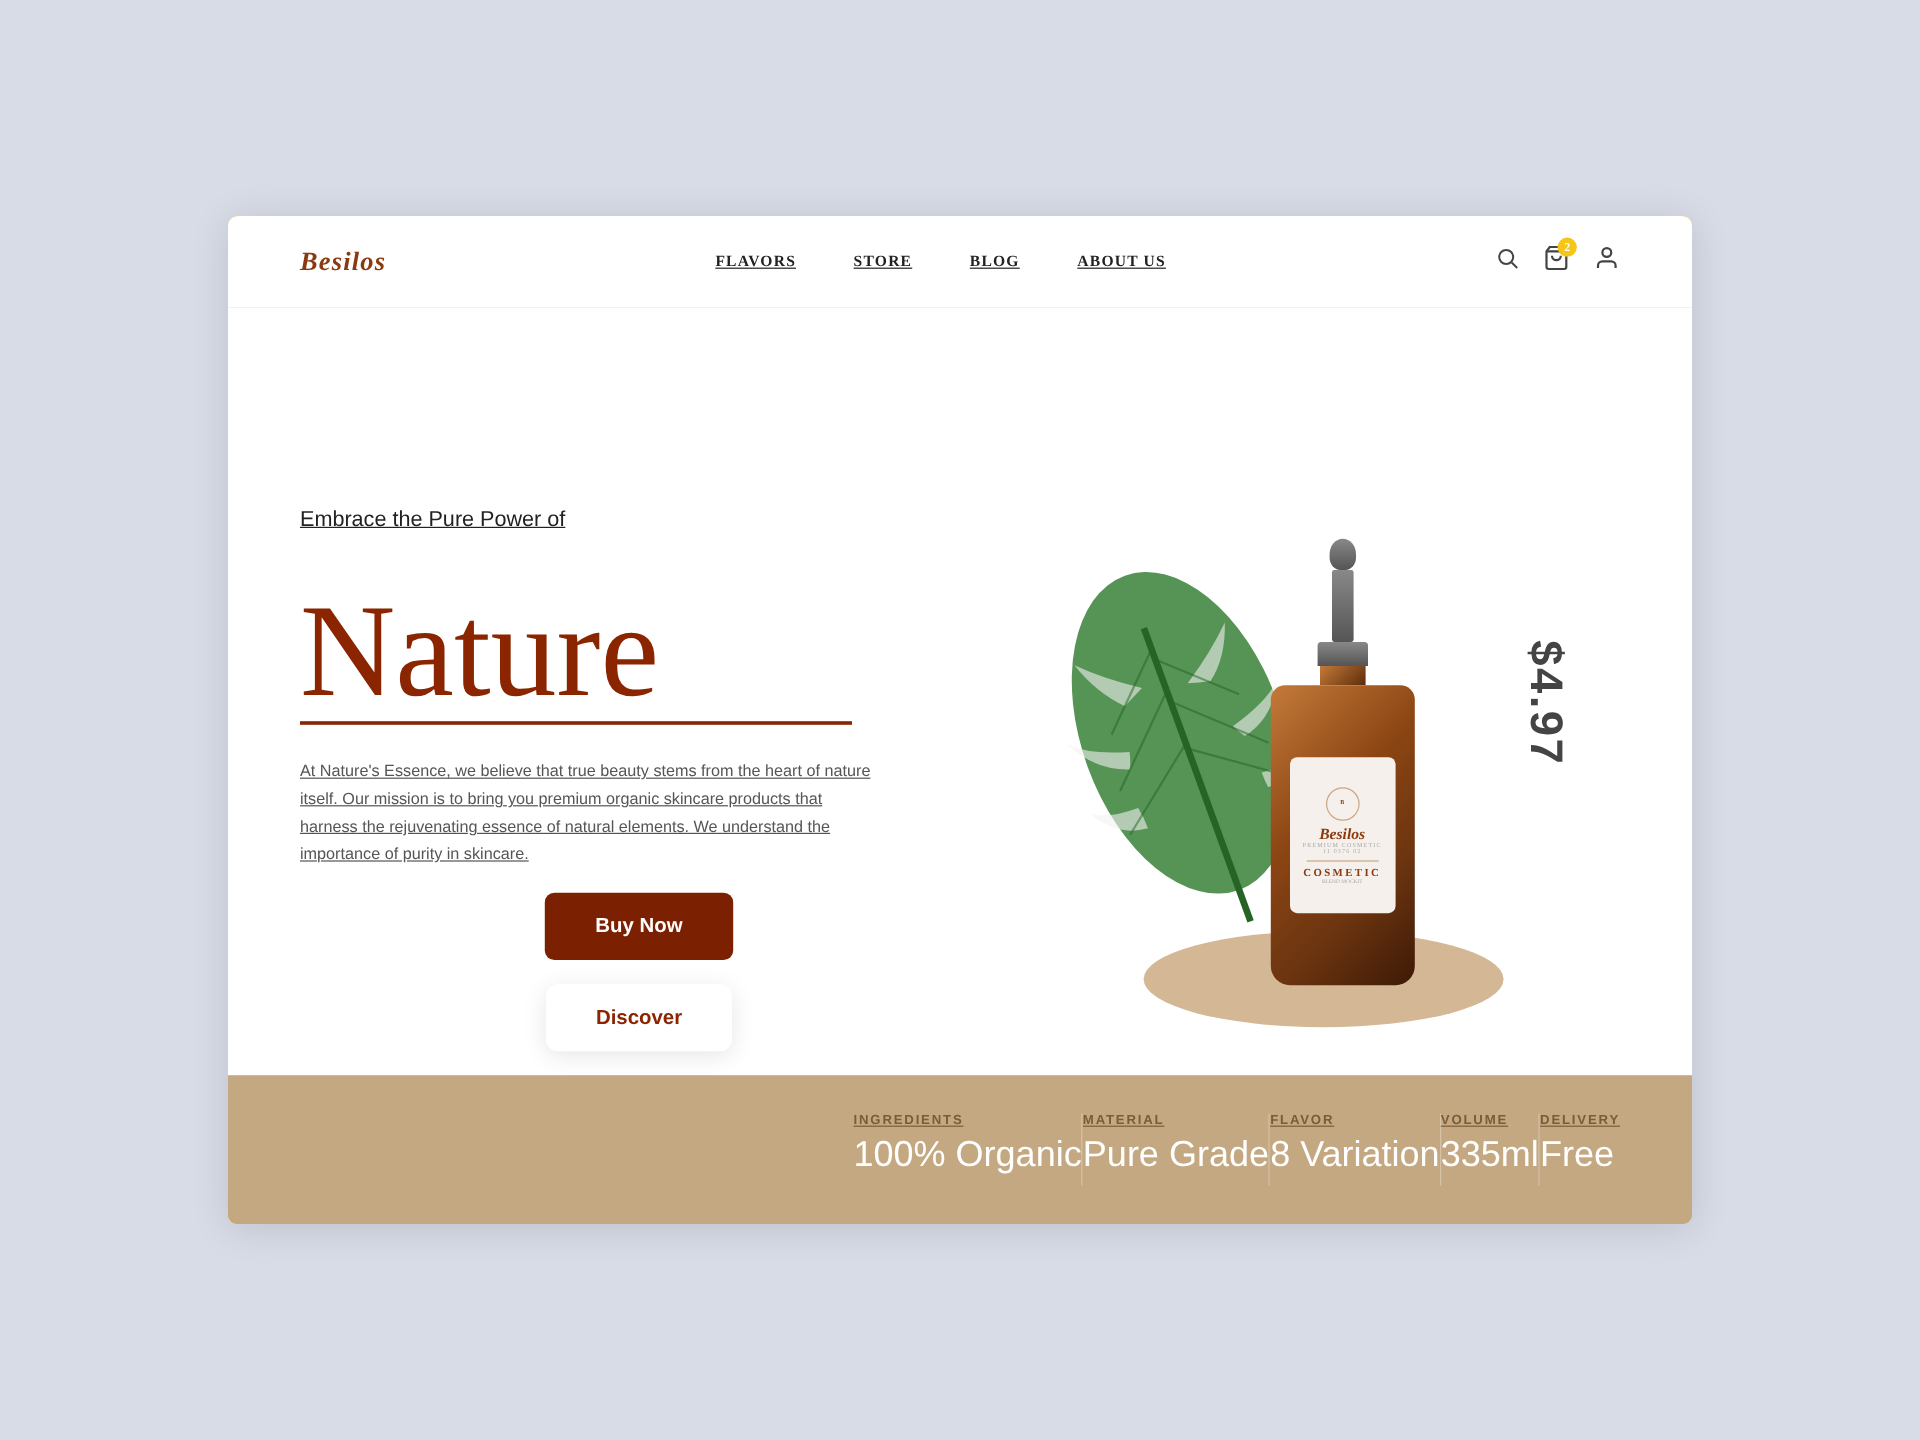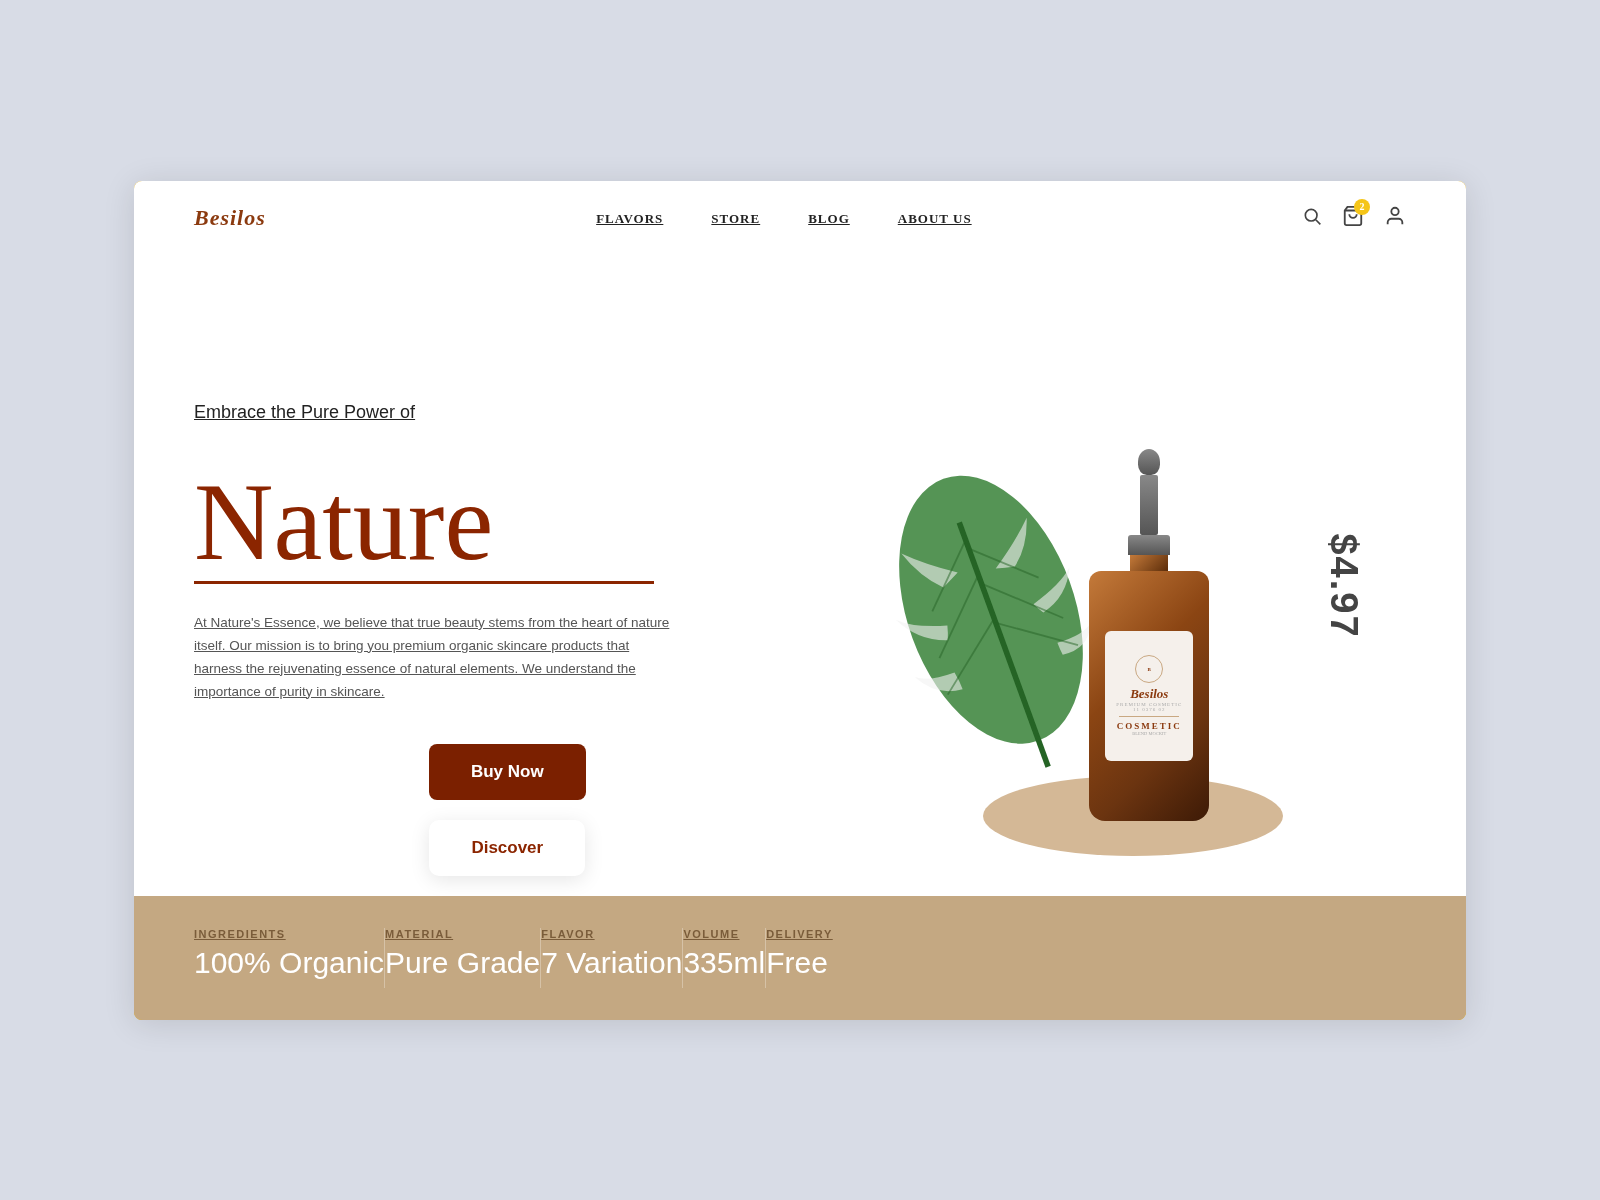--- a/index.html
+++ b/index.html
@@ -7,21 +7,21 @@
     body {
       background: #d8dce6;
       display: flex;
       justify-content: center;
       align-items: center;
       min-height: 100vh;
       font-family: 'Georgia', serif;
     }
 
     .page-wrapper {
-      width: 1332px;
+      width: 1220px;
       background: #eab308;
       border-radius: 8px;
       overflow: hidden;
       box-shadow: 0 4px 32px rgba(0,0,0,0.12);
     }
 
     
     .navbar {
       display: flex;
       align-items: center;
@@ -125,21 +125,21 @@
       margin-top: 4px;
     }
 
     .hero-description {
       font-size: 13.5px;
       color: #555;
       line-height: 1.7;
       text-decoration: underline;
       font-family: Arial, sans-serif;
       max-width: 480px;
-      margin-bottom: 40px;
+      margin-bottom: 20px;
     }
 
     .hero-buttons {
       display: flex;
       gap: 20px;
       align-items: center;
       flex-direction: column;
     }
 
     .btn-buy {
@@ -281,21 +281,21 @@
       font-size: 4.5px;
       color: #aaa;
       text-align: center;
     }
 
     
     .stats-bar {
       background: #C4A882;
       padding: 32px 60px;
       display: flex;
-      justify-content: flex-start;
+      justify-content: flex-end;
       align-items: flex-start;
     }
 
     .stat-item {
       display: flex;
       flex-direction: column;
       gap: 6px;
     }
 
     .stat-label {
@@ -449,21 +449,21 @@
 
     <div class="stat-item">
       <span class="stat-label">MATERIAL</span>
       <span class="stat-value">Pure Grade</span>
     </div>
 
     <div class="stat-divider"></div>
 
     <div class="stat-item">
       <span class="stat-label">FLAVOR</span>
-      <span class="stat-value">7 Variation</span>
+      <span class="stat-value">8 Variation</span>
     </div>
 
     <div class="stat-divider"></div>
 
     <div class="stat-item">
       <span class="stat-label">VOLUME</span>
       <span class="stat-value">335ml</span>
     </div>
 
     <div class="stat-divider"></div>

